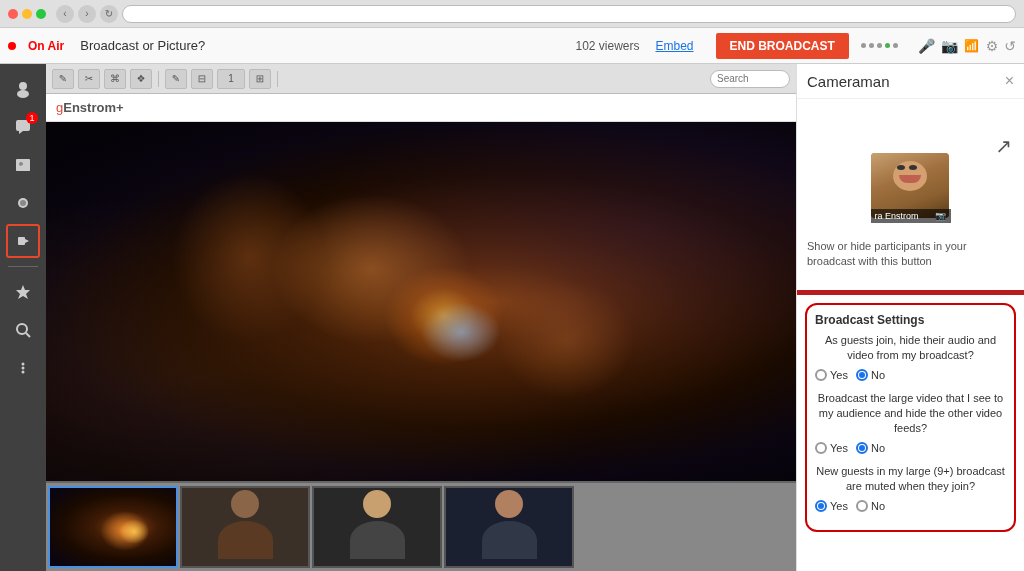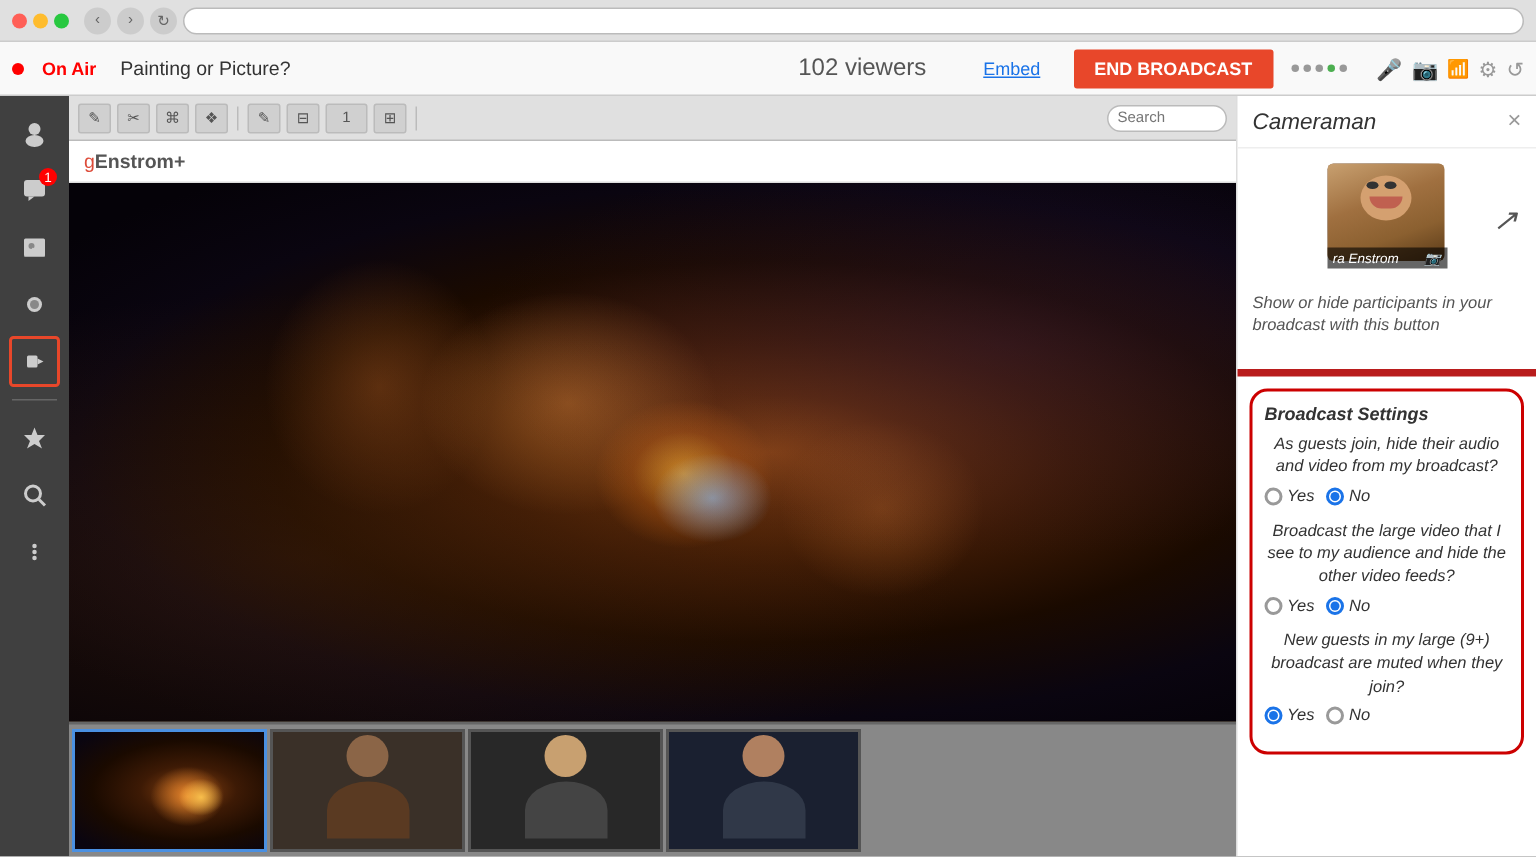--- a/index.html
+++ b/index.html
@@ -13,21 +13,21 @@
       display: flex;
       align-items: center;
       padding: 0 8px;
       gap: 12px;
       flex-shrink: 0;
     }
     .on-air-dot { width: 8px; height: 8px; background: red; border-radius: 50%; }
     .on-air-label { color: red; font-weight: bold; font-size: 12px; }
     .broadcast-title { color: #333; font-size: 13px; margin-left: 4px; }
     .top-bar-spacer { flex: 1; }
-    .viewers-count { color: #555; font-size: 16px; margin-right: 26px; }
+    .viewers-count { color: #555; font-size: 12px; margin-right: 4px; }
     .embed-link { color: #1a73e8; text-decoration: underline; font-size: 12px; cursor: pointer; margin-right: 10px; }
     .end-broadcast-btn {
       background: #e8472a;
       color: white;
       border: none;
       padding: 6px 14px;
       font-size: 12px;
       font-weight: bold;
       border-radius: 2px;
       cursor: pointer;
@@ -280,28 +280,27 @@
     .filmstrip-person2 .person-head { background: #c8a882; }
     .filmstrip-person2 .person-body { background: #3a3a3a; }
 
     
     .filmstrip-person3 { background: #1a2230; }
     .filmstrip-person3 .person-head { background: #c0906a; }
     .filmstrip-person3 .person-body { background: #2a3040; }
 
     
     #right-panel {
-      width: 200px;
+      width: 228px;
       background: white;
       border-left: 1px solid #ddd;
       display: flex;
       flex-direction: column;
       flex-shrink: 0;
       font-size: 11px;
-      font-style: italic;
     }
     #right-panel-header {
       display: flex;
       align-items: center;
       justify-content: space-between;
       padding: 8px 10px;
       border-bottom: 1px solid #eee;
     }
     .cameraman-title { font-size: 15px; color: #333; font-weight: normal; }
     .close-btn { color: #999; cursor: pointer; font-size: 16px; }
@@ -309,20 +308,21 @@
     #avatar-area {
       display: flex;
       justify-content: center;
       padding: 10px;
       position: relative;
     }
     .avatar-container {
       position: relative;
       width: 80px;
       height: 70px;
+      margin-top: 44px;
     }
     .avatar-img {
       width: 78px;
       height: 65px;
       border-radius: 4px;
       background: linear-gradient(135deg, #8B6547 0%, #5a3a22 30%, #c8a882 60%, #8B6547 100%);
       overflow: hidden;
       position: relative;
     }
     .avatar-name-bar {
@@ -434,21 +434,21 @@
   </div>
   <button class="nav-btn">‹</button>
   <button class="nav-btn">›</button>
   <button class="nav-btn">↻</button>
   <div class="address-bar"></div>
 </div>
 
 <div id="top-bar">
   <div class="on-air-dot"></div>
   <span class="on-air-label">On Air</span>
-  <span class="broadcast-title">Painting or Picture?</span>
+  <span class="broadcast-title">Broadcast or Picture?</span>
   <div class="top-bar-spacer"></div>
   <span class="viewers-count">102 viewers</span>
   <a class="embed-link">Embed</a>
   <button class="end-broadcast-btn">END BROADCAST</button>
   <div class="top-bar-dots">
     <div class="top-bar-dot"></div>
     <div class="top-bar-dot"></div>
     <div class="top-bar-dot"></div>
     <div class="top-bar-dot" style="background:#4caf50"></div>
     <div class="top-bar-dot"></div>

